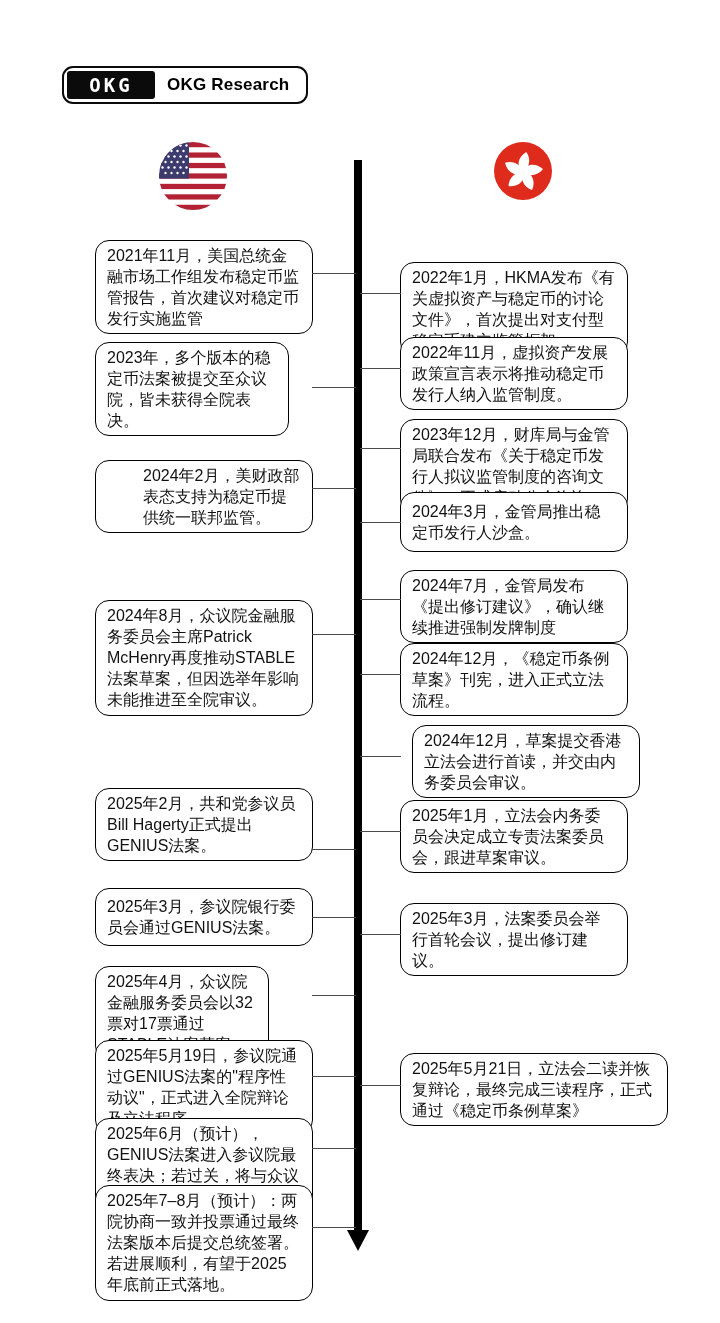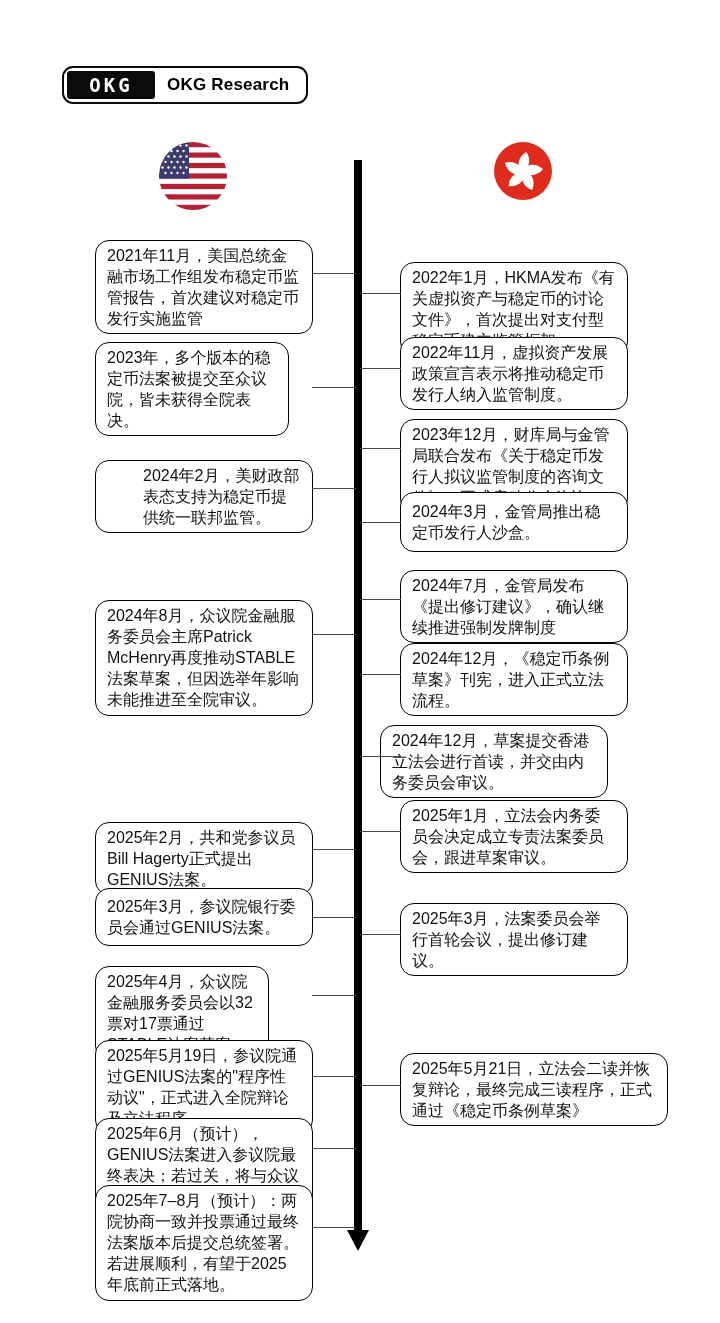--- a/index.html
+++ b/index.html
@@ -116,21 +116,21 @@
       </div>
       <div class="connector" style="left: 312px; width: 44px; top: 387px;"></div>
       <div class="box" style="left: 95px; top: 460px; width: 218px; min-height: 56px; padding-left: 47px;">
         <span>2024年2月，美财政部表态支持为稳定币提供统一联邦监管。</span>
       </div>
       <div class="connector" style="left: 312px; width: 44px; top: 488px;"></div>
       <div class="box" style="left: 95px; top: 600px; width: 218px; min-height: 67px;">
         <span>2024年8月，众议院金融服务委员会主席Patrick McHenry再度推动STABLE法案草案，但因选举年影响未能推进至全院审议。</span>
       </div>
       <div class="connector" style="left: 312px; width: 44px; top: 633.5px;"></div>
-      <div class="box" style="left: 95px; top: 822px; width: 218px; min-height: 54px;">
+      <div class="box" style="left: 95px; top: 788px; width: 218px; min-height: 54px;">
         <span>2025年2月，共和党参议员Bill Hagerty正式提出GENIUS法案。</span>
       </div>
       <div class="connector" style="left: 312px; width: 44px; top: 849px;"></div>
       <div class="box" style="left: 95px; top: 888px; width: 218px; min-height: 58px;">
         <span>2025年3月，参议院银行委员会通过GENIUS法案。</span>
       </div>
       <div class="connector" style="left: 312px; width: 44px; top: 917px;"></div>
       <div class="box" style="left: 95px; top: 966px; width: 174px; min-height: 58px;">
         <span>2025年4月，众议院金融服务委员会以32票对17票通过STABLE法案草案。</span>
       </div>
@@ -166,21 +166,21 @@
       </div>
       <div class="connector" style="left: 360px; width: 41px; top: 522px;"></div>
       <div class="box" style="left: 400px; top: 570px; width: 228px; min-height: 58px;">
         <span>2024年7月，金管局发布《提出修订建议》，确认继续推进强制发牌制度</span>
       </div>
       <div class="connector" style="left: 360px; width: 41px; top: 599px;"></div>
       <div class="box" style="left: 400px; top: 643px; width: 228px; min-height: 62px;">
         <span>2024年12月，《稳定币条例草案》刊宪，进入正式立法流程。</span>
       </div>
       <div class="connector" style="left: 360px; width: 41px; top: 674px;"></div>
-      <div class="box" style="left: 380px; top: 725px; width: 228px; min-height: 62px; justify-content: center;">
+      <div class="box" style="left: 412px; top: 725px; width: 228px; min-height: 62px; justify-content: center;">
         <span>2024年12月，草案提交香港立法会进行首读，并交由内务委员会审议。</span>
       </div>
       <div class="connector" style="left: 360px; width: 41px; top: 756px;"></div>
       <div class="box" style="left: 400px; top: 800px; width: 228px; min-height: 62px;">
         <span>2025年1月，立法会内务委员会决定成立专责法案委员会，跟进草案审议。</span>
       </div>
       <div class="connector" style="left: 360px; width: 41px; top: 831px;"></div>
       <div class="box" style="left: 400px; top: 903px; width: 228px; min-height: 62px; justify-content: center;">
         <span>2025年3月，法案委员会举行首轮会议，提出修订建议。</span>
       </div>

